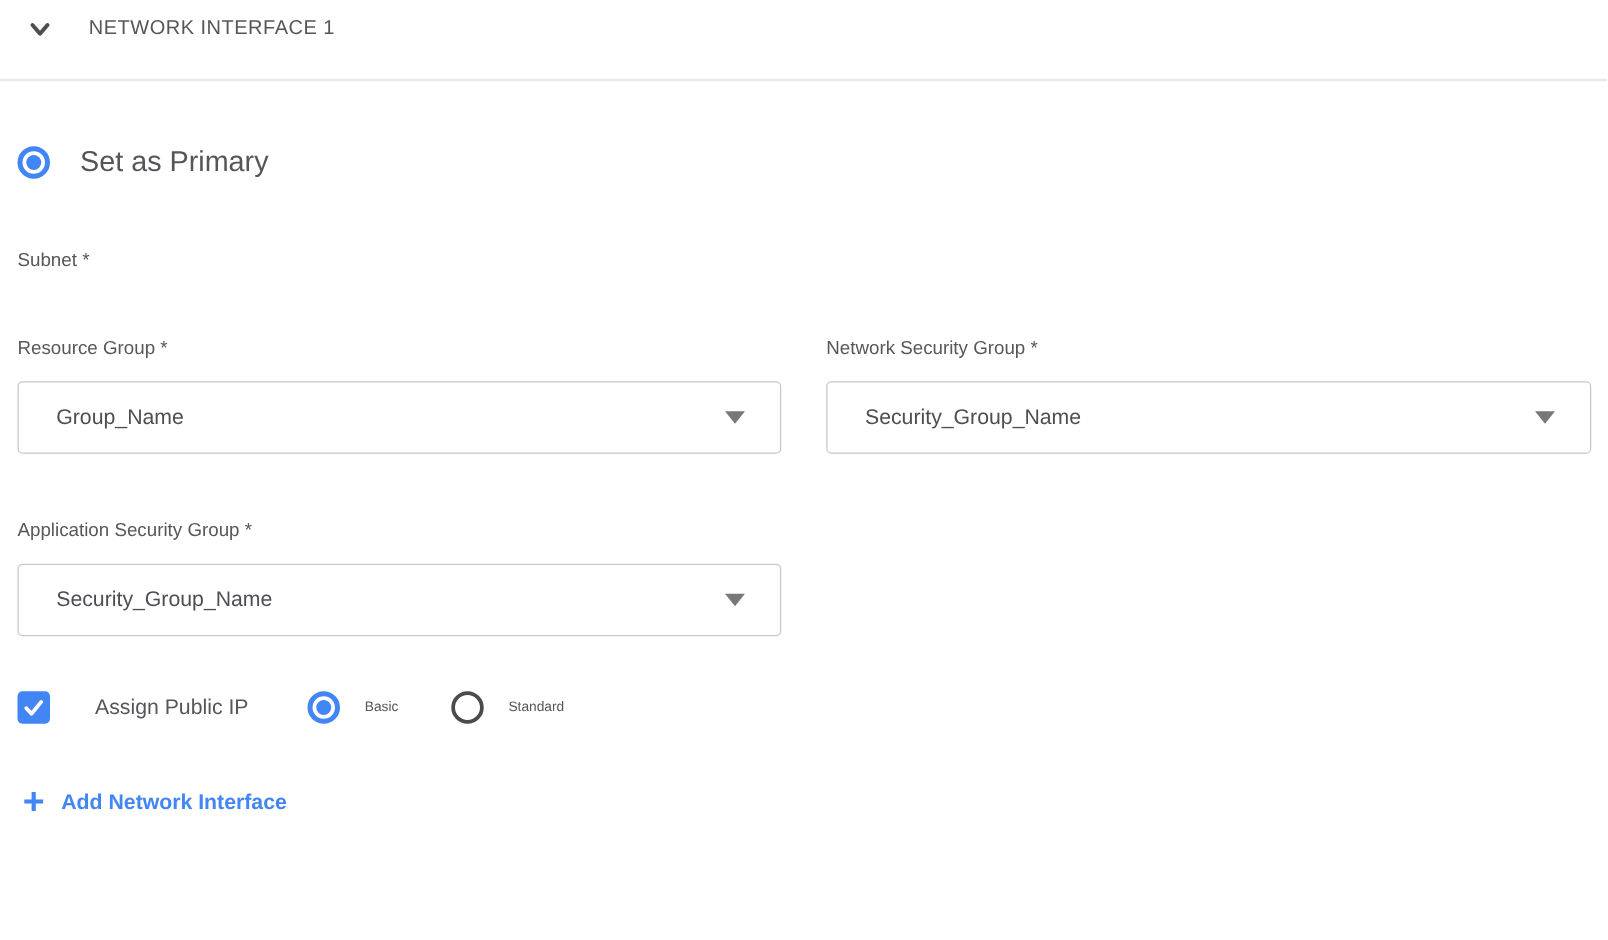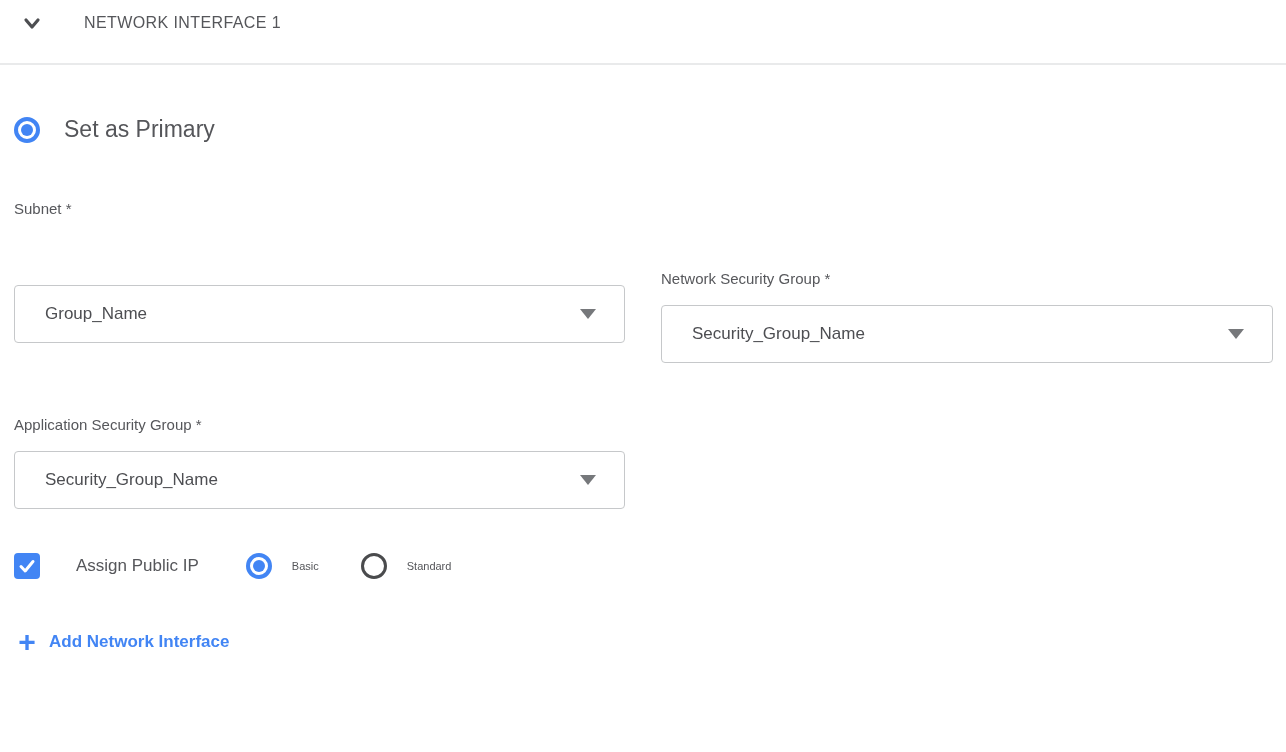--- a/index.html
+++ b/index.html
@@ -8,21 +8,21 @@
 
   .page { width: 1286px; height: 752px; background: #fff; }
   .pad { padding-left: 14px; padding-right: 13px; }
 
   
   .section-header {
     display: flex; align-items: center; height: 46px; cursor: pointer;
   }
   .chevron { width: 22px; height: 22px; display: inline-flex; align-items: center; justify-content: center; margin-left: 7px; }
   .section-title {
-    margin-left: 41px; font-size: 16px; letter-spacing: 0.4px; color: #55565a;
+    margin-left: 28px; font-size: 16px; letter-spacing: 0.4px; color: #55565a;
   }
   .divider { height: 2px; background: #e9eaeb; margin-top: 17px; }
 
   
   .ctl-row { display: flex; align-items: center; }
   .radio {
     width: 26px; height: 26px; border-radius: 50%; flex: 0 0 auto;
     display: inline-flex; align-items: center; justify-content: center; background: #fff;
   }
   .radio.selected { border: 4px solid #4285f4; }
@@ -98,20 +98,21 @@
 
     <div class="fields-grid mt-field-1">
       <div>
         <div class="field-label">Subnet *</div>
       </div>
       <div></div>
     </div>
 
     <div class="fields-grid mt-field-2">
       <div>
+        <div class="field-label">Resource Group *</div>
         <div class="select">
           <span class="select-value">Group_Name</span>
           <span class="select-arrow"></span>
         </div>
       </div>
       <div>
         <div class="field-label">Network Security Group *</div>
         <div class="select">
           <span class="select-value">Security_Group_Name</span>
           <span class="select-arrow"></span>

